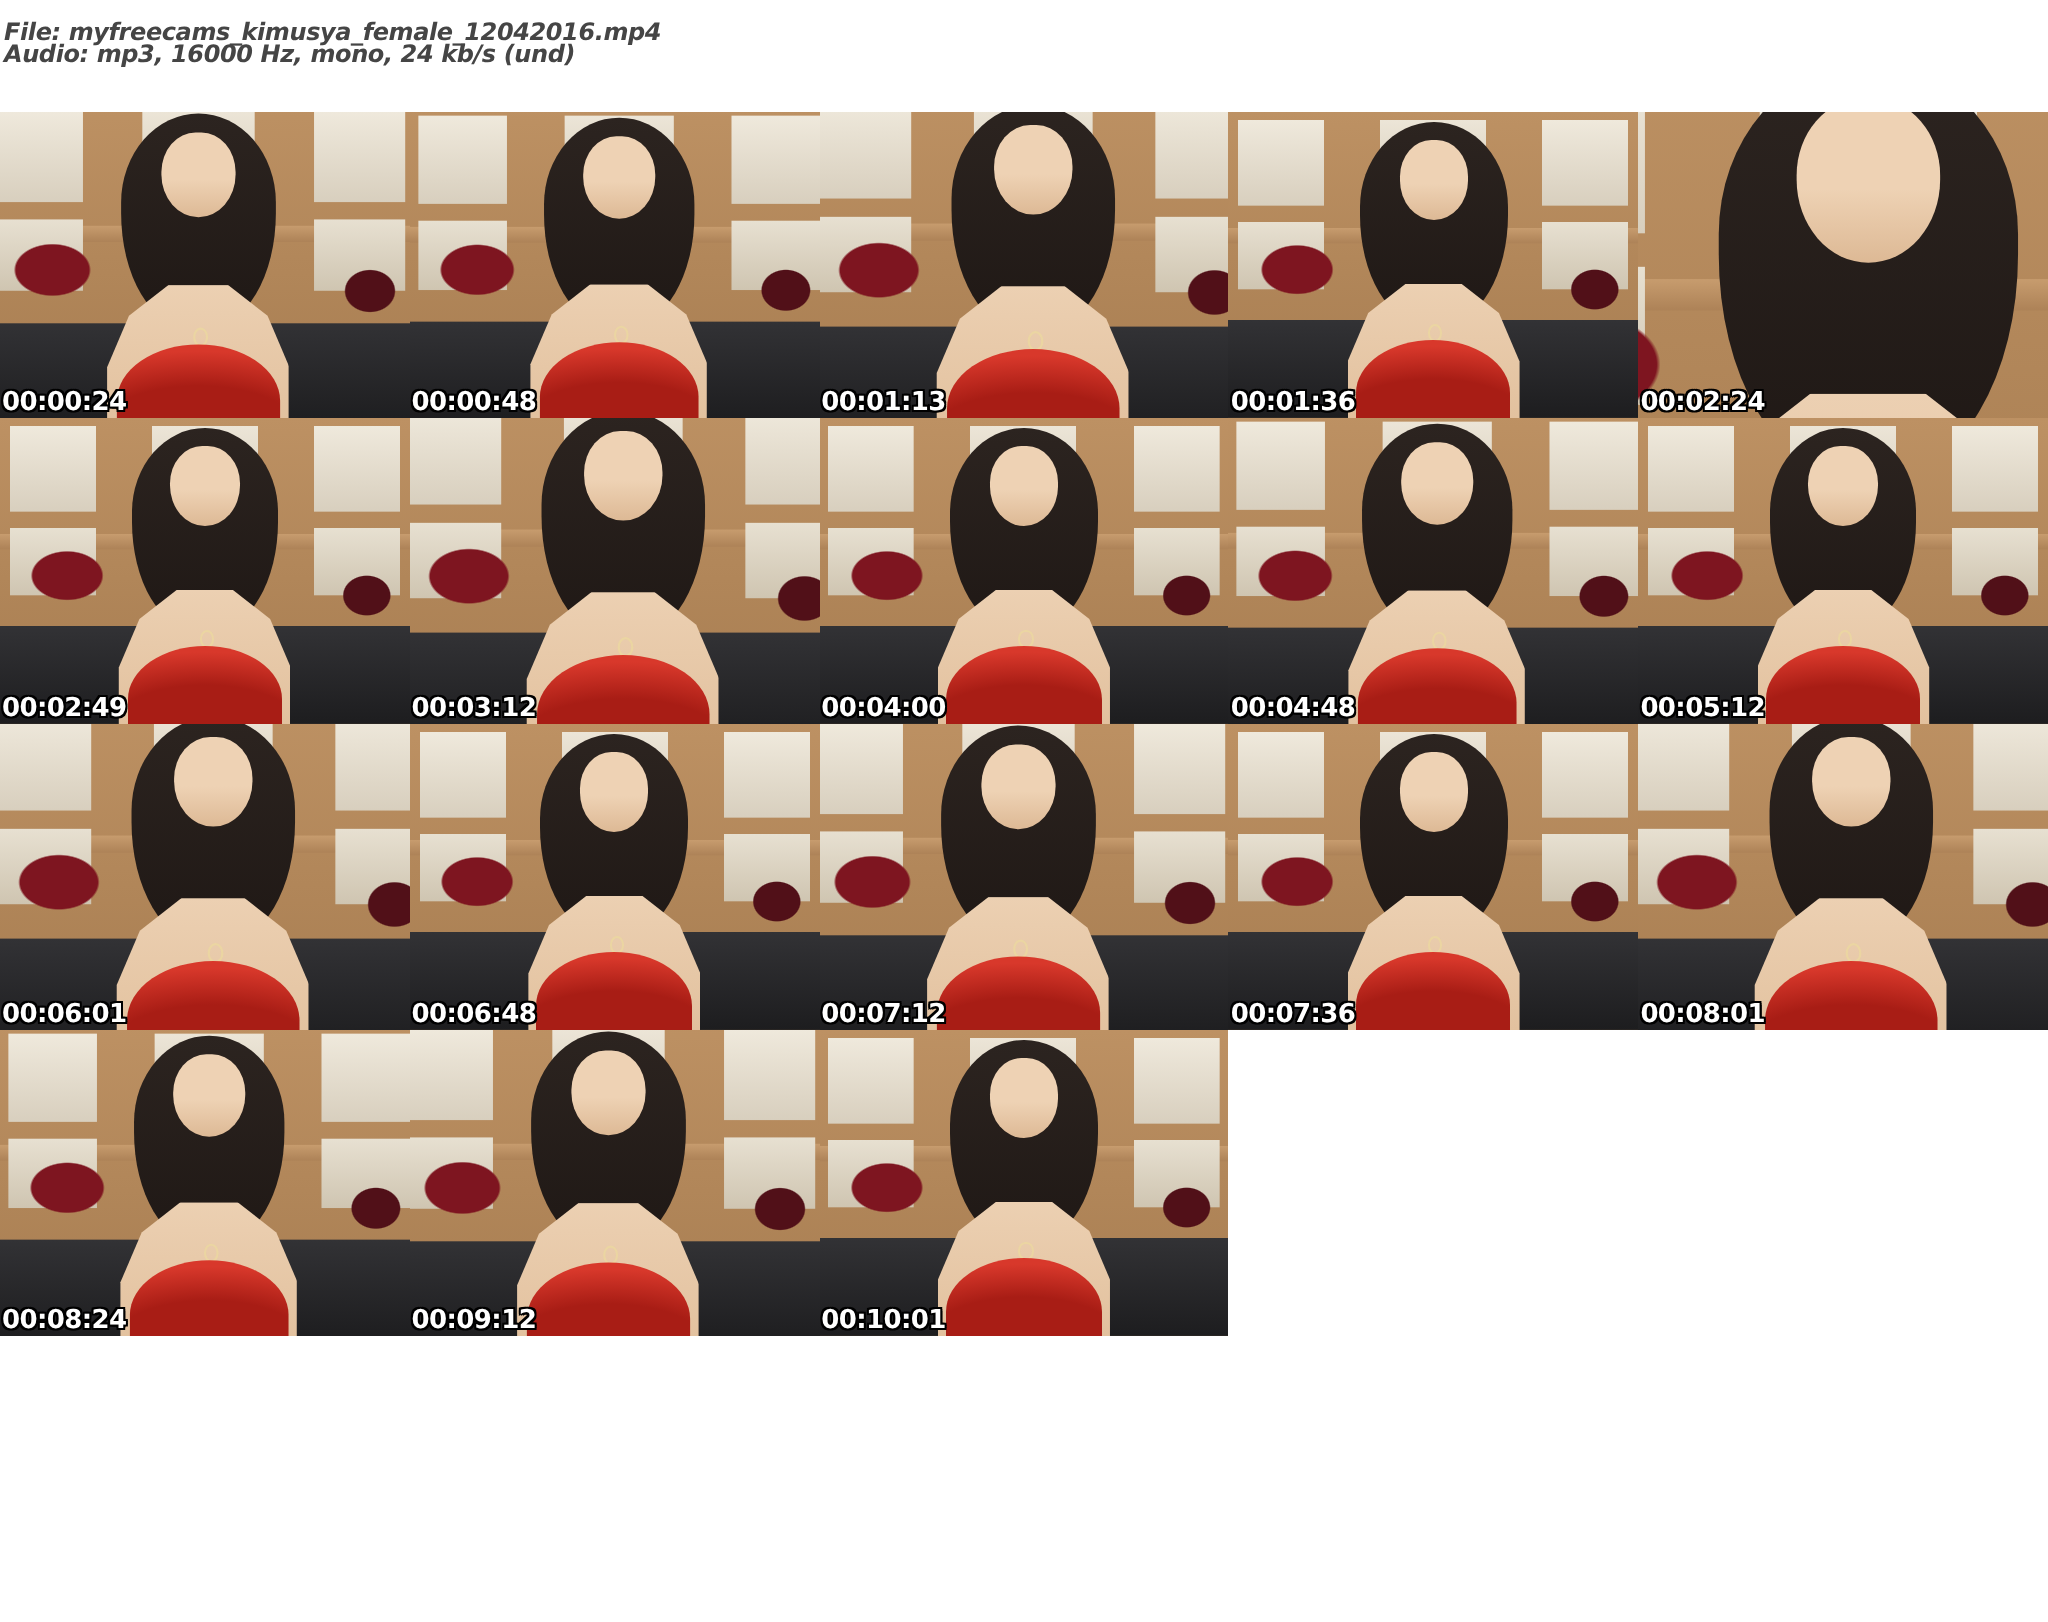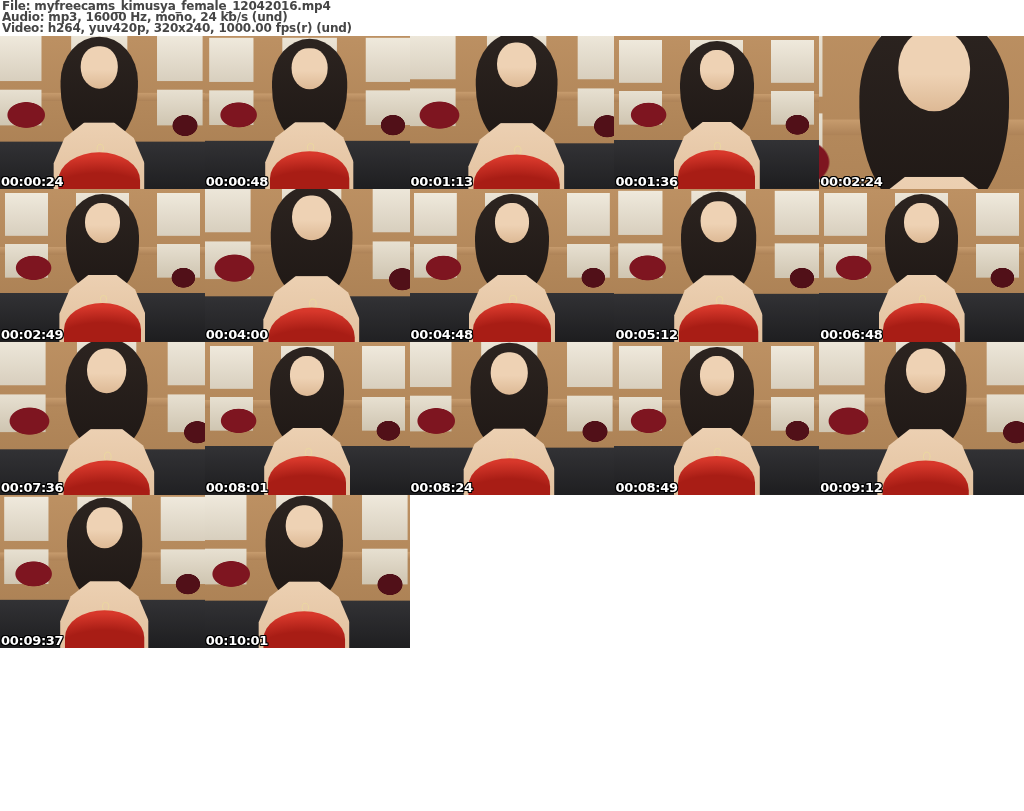--- a/index.html
+++ b/index.html
@@ -2,22 +2,23 @@
 <html><head>
 <meta charset="utf-8">
 <style>
   html,body{margin:0;padding:0}
   body{
     width:1024px;height:811px;background:#fff;overflow:hidden;
     font-family:"DejaVu Sans","Liberation Sans",sans-serif;
   }
   
   .header{
-    box-sizing:border-box;height:36px;background:#fff;
-    padding:1px 0 0 2px;
+    box-sizing:border-box;height:56px;background:#fff;
+    padding:11px 0 0 2px;
+    font-style:italic;
   }
   .hline{
     font-weight:bold;font-size:12px;line-height:11.2px;
     color:#454545;letter-spacing:-0.2px;white-space:nowrap;
   }
   
   .grid{
     display:grid;width:1024px;height:765px;
     grid-template-columns:repeat(5,1fr);
     grid-template-rows:repeat(5,1fr);
@@ -95,21 +96,20 @@
       -1px -1px 0 #000,1px -1px 0 #000,-1px 1px 0 #000,1px 1px 0 #000,
       0 -1px 0 #000,0 1px 0 #000,-1px 0 0 #000,1px 0 0 #000;
   }
 </style>
 </head>
 <body>
 
 <div class="header">
   <div class="hline">File: myfreecams_kimusya_female_12042016.mp4</div>
   <div class="hline">Audio: mp3, 16000 Hz, mono, 24 kb/s (und)</div>
-  <div class="hline">Video: h264, yuv420p, 320x240, 1000.00 fps(r) (und)</div>
 </div>
 
 <div class="grid">
   <div class="cell">
       <div class="scene">
         <i class="torso"></i>
       </div>
       <b class="ts">00:00:24</b>
     </div>
   <div class="cell">
@@ -139,75 +139,81 @@
   <div class="cell">
       <div class="scene">
         <i class="torso"></i>
       </div>
       <b class="ts">00:02:49</b>
     </div>
   <div class="cell">
       <div class="scene">
         <i class="torso"></i>
       </div>
+      <b class="ts">00:03:12</b>
+    </div>
+  <div class="cell">
+      <div class="scene">
+        <i class="torso"></i>
+      </div>
       <b class="ts">00:04:00</b>
     </div>
   <div class="cell">
       <div class="scene">
         <i class="torso"></i>
       </div>
       <b class="ts">00:04:48</b>
     </div>
   <div class="cell">
       <div class="scene">
         <i class="torso"></i>
       </div>
       <b class="ts">00:05:12</b>
     </div>
   <div class="cell">
       <div class="scene">
         <i class="torso"></i>
       </div>
+      <b class="ts">00:06:01</b>
+    </div>
+  <div class="cell">
+      <div class="scene">
+        <i class="torso"></i>
+      </div>
       <b class="ts">00:06:48</b>
     </div>
   <div class="cell">
       <div class="scene">
         <i class="torso"></i>
       </div>
+      <b class="ts">00:07:12</b>
+    </div>
+  <div class="cell">
+      <div class="scene">
+        <i class="torso"></i>
+      </div>
       <b class="ts">00:07:36</b>
     </div>
   <div class="cell">
       <div class="scene">
         <i class="torso"></i>
       </div>
       <b class="ts">00:08:01</b>
     </div>
   <div class="cell">
       <div class="scene">
         <i class="torso"></i>
       </div>
       <b class="ts">00:08:24</b>
     </div>
   <div class="cell">
       <div class="scene">
         <i class="torso"></i>
       </div>
-      <b class="ts">00:08:49</b>
-    </div>
-  <div class="cell">
-      <div class="scene">
-        <i class="torso"></i>
-      </div>
       <b class="ts">00:09:12</b>
-    </div>
-  <div class="cell">
-      <div class="scene">
-        <i class="torso"></i>
-      </div>
-      <b class="ts">00:09:37</b>
     </div>
   <div class="cell">
       <div class="scene">
         <i class="torso"></i>
       </div>
       <b class="ts">00:10:01</b>
     </div>
 </div>
 
 </body></html>

